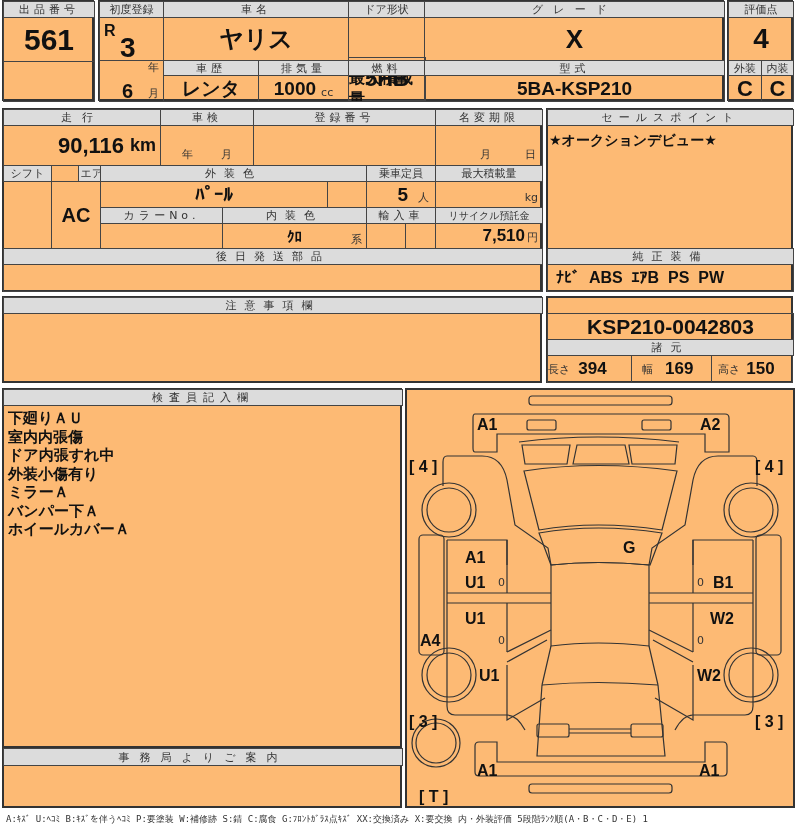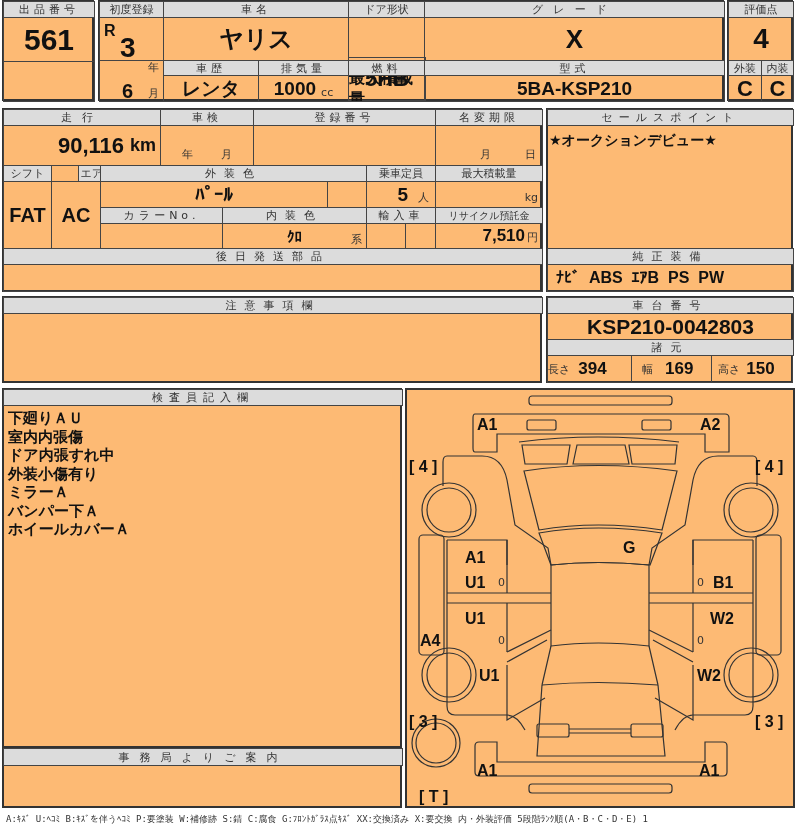--- a/index.html
+++ b/index.html
@@ -89,21 +89,20 @@
     <span style="margin-right:34px;">月</span>
     <span>日</span>
   </div>
 
   <div class="cell hdr" style="left:-1px;top:55px;width:49px;height:17px;letter-spacing:0;">シフト</div>
   <div class="cell hdr" style="left:47px;top:55px;width:50px;height:17px;letter-spacing:0;margin-left:27px;">エアコン</div>
   <div class="cell hdr" style="left:96px;top:55px;width:267px;height:17px;letter-spacing:8px;">外装色</div>
   <div class="cell hdr" style="left:362px;top:55px;width:70px;height:17px;letter-spacing:0;">乗車定員</div>
   <div class="cell hdr" style="left:431px;top:55px;width:108px;height:17px;letter-spacing:0;">最大積載量</div>
 
-  <div class="cell val" style="left:-1px;top:71px;width:49px;height:68px;font-size:20px;">FAT</div>
   <div class="cell val" style="left:47px;top:71px;width:50px;height:68px;font-size:20px;">AC</div>
   <div class="cell val" style="left:96px;top:71px;width:228px;height:27px;font-size:19px;">ﾊﾟｰﾙ</div>
   <div class="cell" style="left:323px;top:71px;width:40px;height:27px;"></div>
   <div class="cell" style="left:362px;top:71px;width:70px;height:27px;justify-content:flex-end;padding-right:6px;">
     <span class="val" style="font-size:19px;">5</span>
     <span class="small" style="margin-left:10px;margin-top:6px;">人</span>
   </div>
   <div class="cell" style="left:431px;top:71px;width:108px;height:27px;justify-content:flex-end;padding-right:4px;">
     <span></span>
     <span class="small" style="margin-top:6px;">kg</span>
@@ -137,21 +136,20 @@
     <span class="val" style="font-size:16px;white-space:pre;">ﾅﾋﾞ  ABS  ｴｱB  PS  PW</span>
   </div>
 </div>
 
 <div class="box" style="left:2px;top:296px;width:540px;height:87px;">
   <div class="cell hdr" style="left:-1px;top:-1px;width:540px;height:17px;letter-spacing:8px;">注意事項欄</div>
   <div class="abs" style="left:4px;top:20px;"></div>
 </div>
 
 <div class="box" style="left:546px;top:296px;width:247px;height:87px;">
-  <div class="cell hdr" style="left:-1px;top:-1px;width:247px;height:17px;letter-spacing:8px;">車台番号</div>
   <div class="cell val" style="left:-1px;top:15px;width:247px;height:27px;font-size:21px;">KSP210-0042803</div>
   <div class="cell hdr" style="left:-1px;top:41px;width:247px;height:17px;letter-spacing:8px;">諸元</div>
   <div class="cell" style="left:-1px;top:57px;width:85px;height:28px;justify-content:flex-start;">
     <span class="small">長さ</span>
     <span class="val" style="font-size:17px;margin-left:8px;">394</span>
   </div>
   <div class="cell" style="left:83px;top:57px;width:81px;height:28px;justify-content:flex-start;padding-left:10px;">
     <span class="small">幅</span>
     <span class="val" style="font-size:17px;margin-left:12px;">169</span>
   </div>

